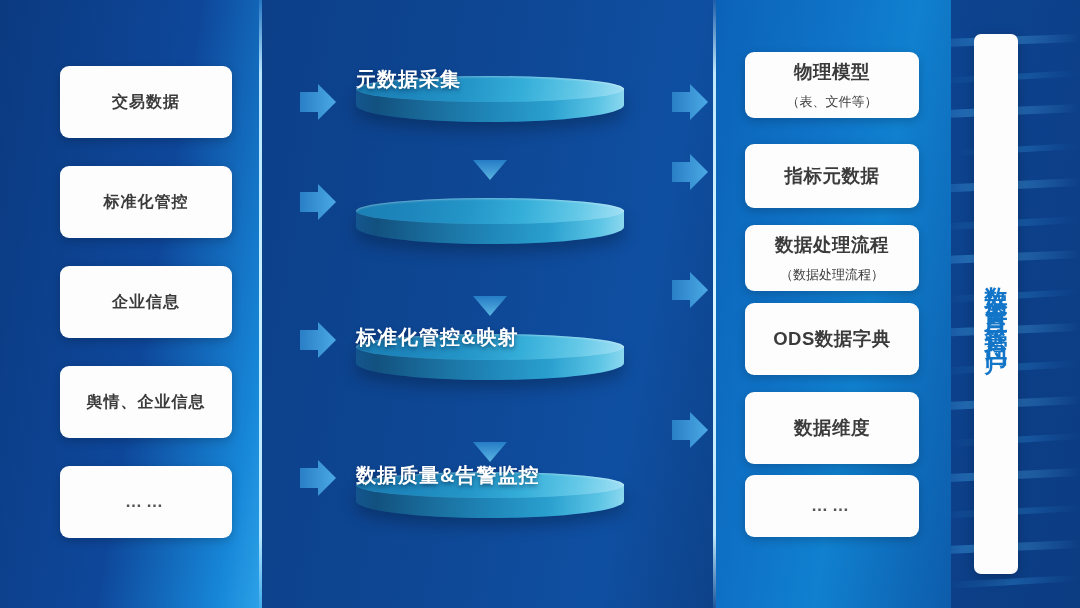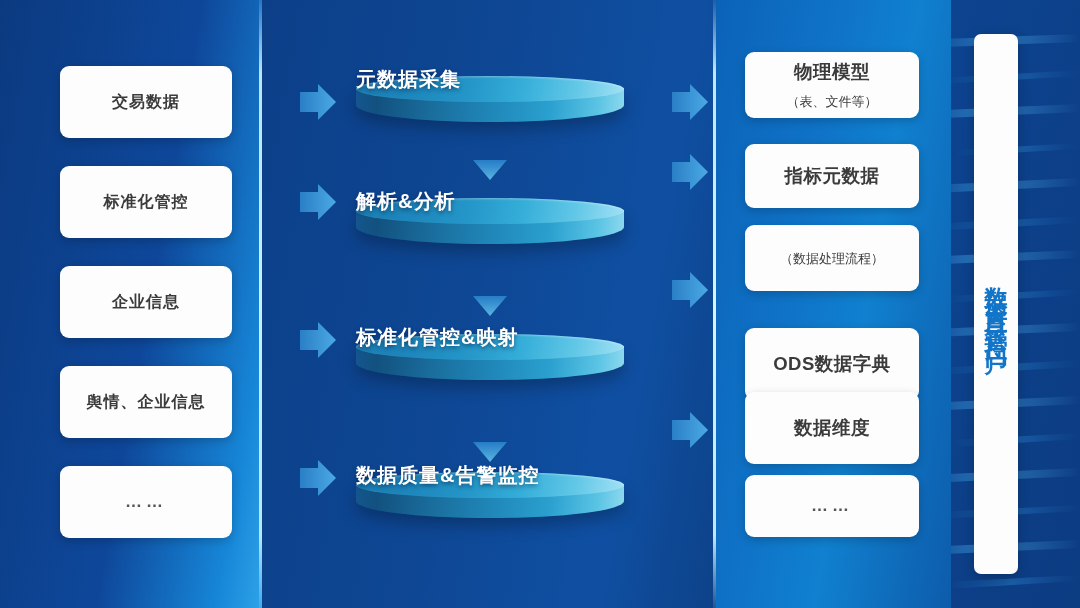--- a/index.html
+++ b/index.html
@@ -233,21 +233,20 @@
       <stop offset="0%" stop-color="#2a86cf" stop-opacity=".85"></stop>
           <stop offset="100%" stop-color="#63c2ea" stop-opacity=".9"></stop>
     </linearGradient>
       </defs>
     <path d="M0 0 L34 0 L17 20 Z" fill="url(#ad1)"></path>
   </svg>
 
   <div class="disk" style="top:198px">
     <div class="body"></div>
     <div class="top"></div>
-    <div class="caption">解析&amp;分析</div>
   </div>
 
   <svg class="arrow-down" style="top:296px" viewBox="0 0 34 22">
     <path d="M0 0 L34 0 L17 20 Z" fill="url(#ad1)"></path>
   </svg>
 
   <div class="disk" style="top:334px">
     <div class="body"></div>
     <div class="top"></div>
     <div class="caption">标准化管控&amp;映射</div>
@@ -277,23 +276,24 @@
   </svg>
 
   <div class="card right-card" style="top:52px; height:66px">
     <span class="l1">物理模型</span>
     <span class="l2">（表、文件等）</span>
   </div>
   <div class="card right-card" style="top:144px; height:64px">
     <span class="l1">指标元数据</span>
   </div>
   <div class="card right-card" style="top:225px; height:66px">
+    <span class="l1">数据处理流程</span>
     <span class="l2">（数据处理流程）</span>
   </div>
-  <div class="card right-card" style="top:328px; height:72px">
+  <div class="card right-card" style="top:303px; height:72px">
     <span class="l1">ODS数据字典</span>
   </div>
   <div class="card right-card" style="top:392px; height:72px">
     <span class="l1">数据维度</span>
   </div>
   <div class="card right-card dots" style="top:475px; height:62px">
     <span>……</span>
   </div>
 
   <div class="vbar">

